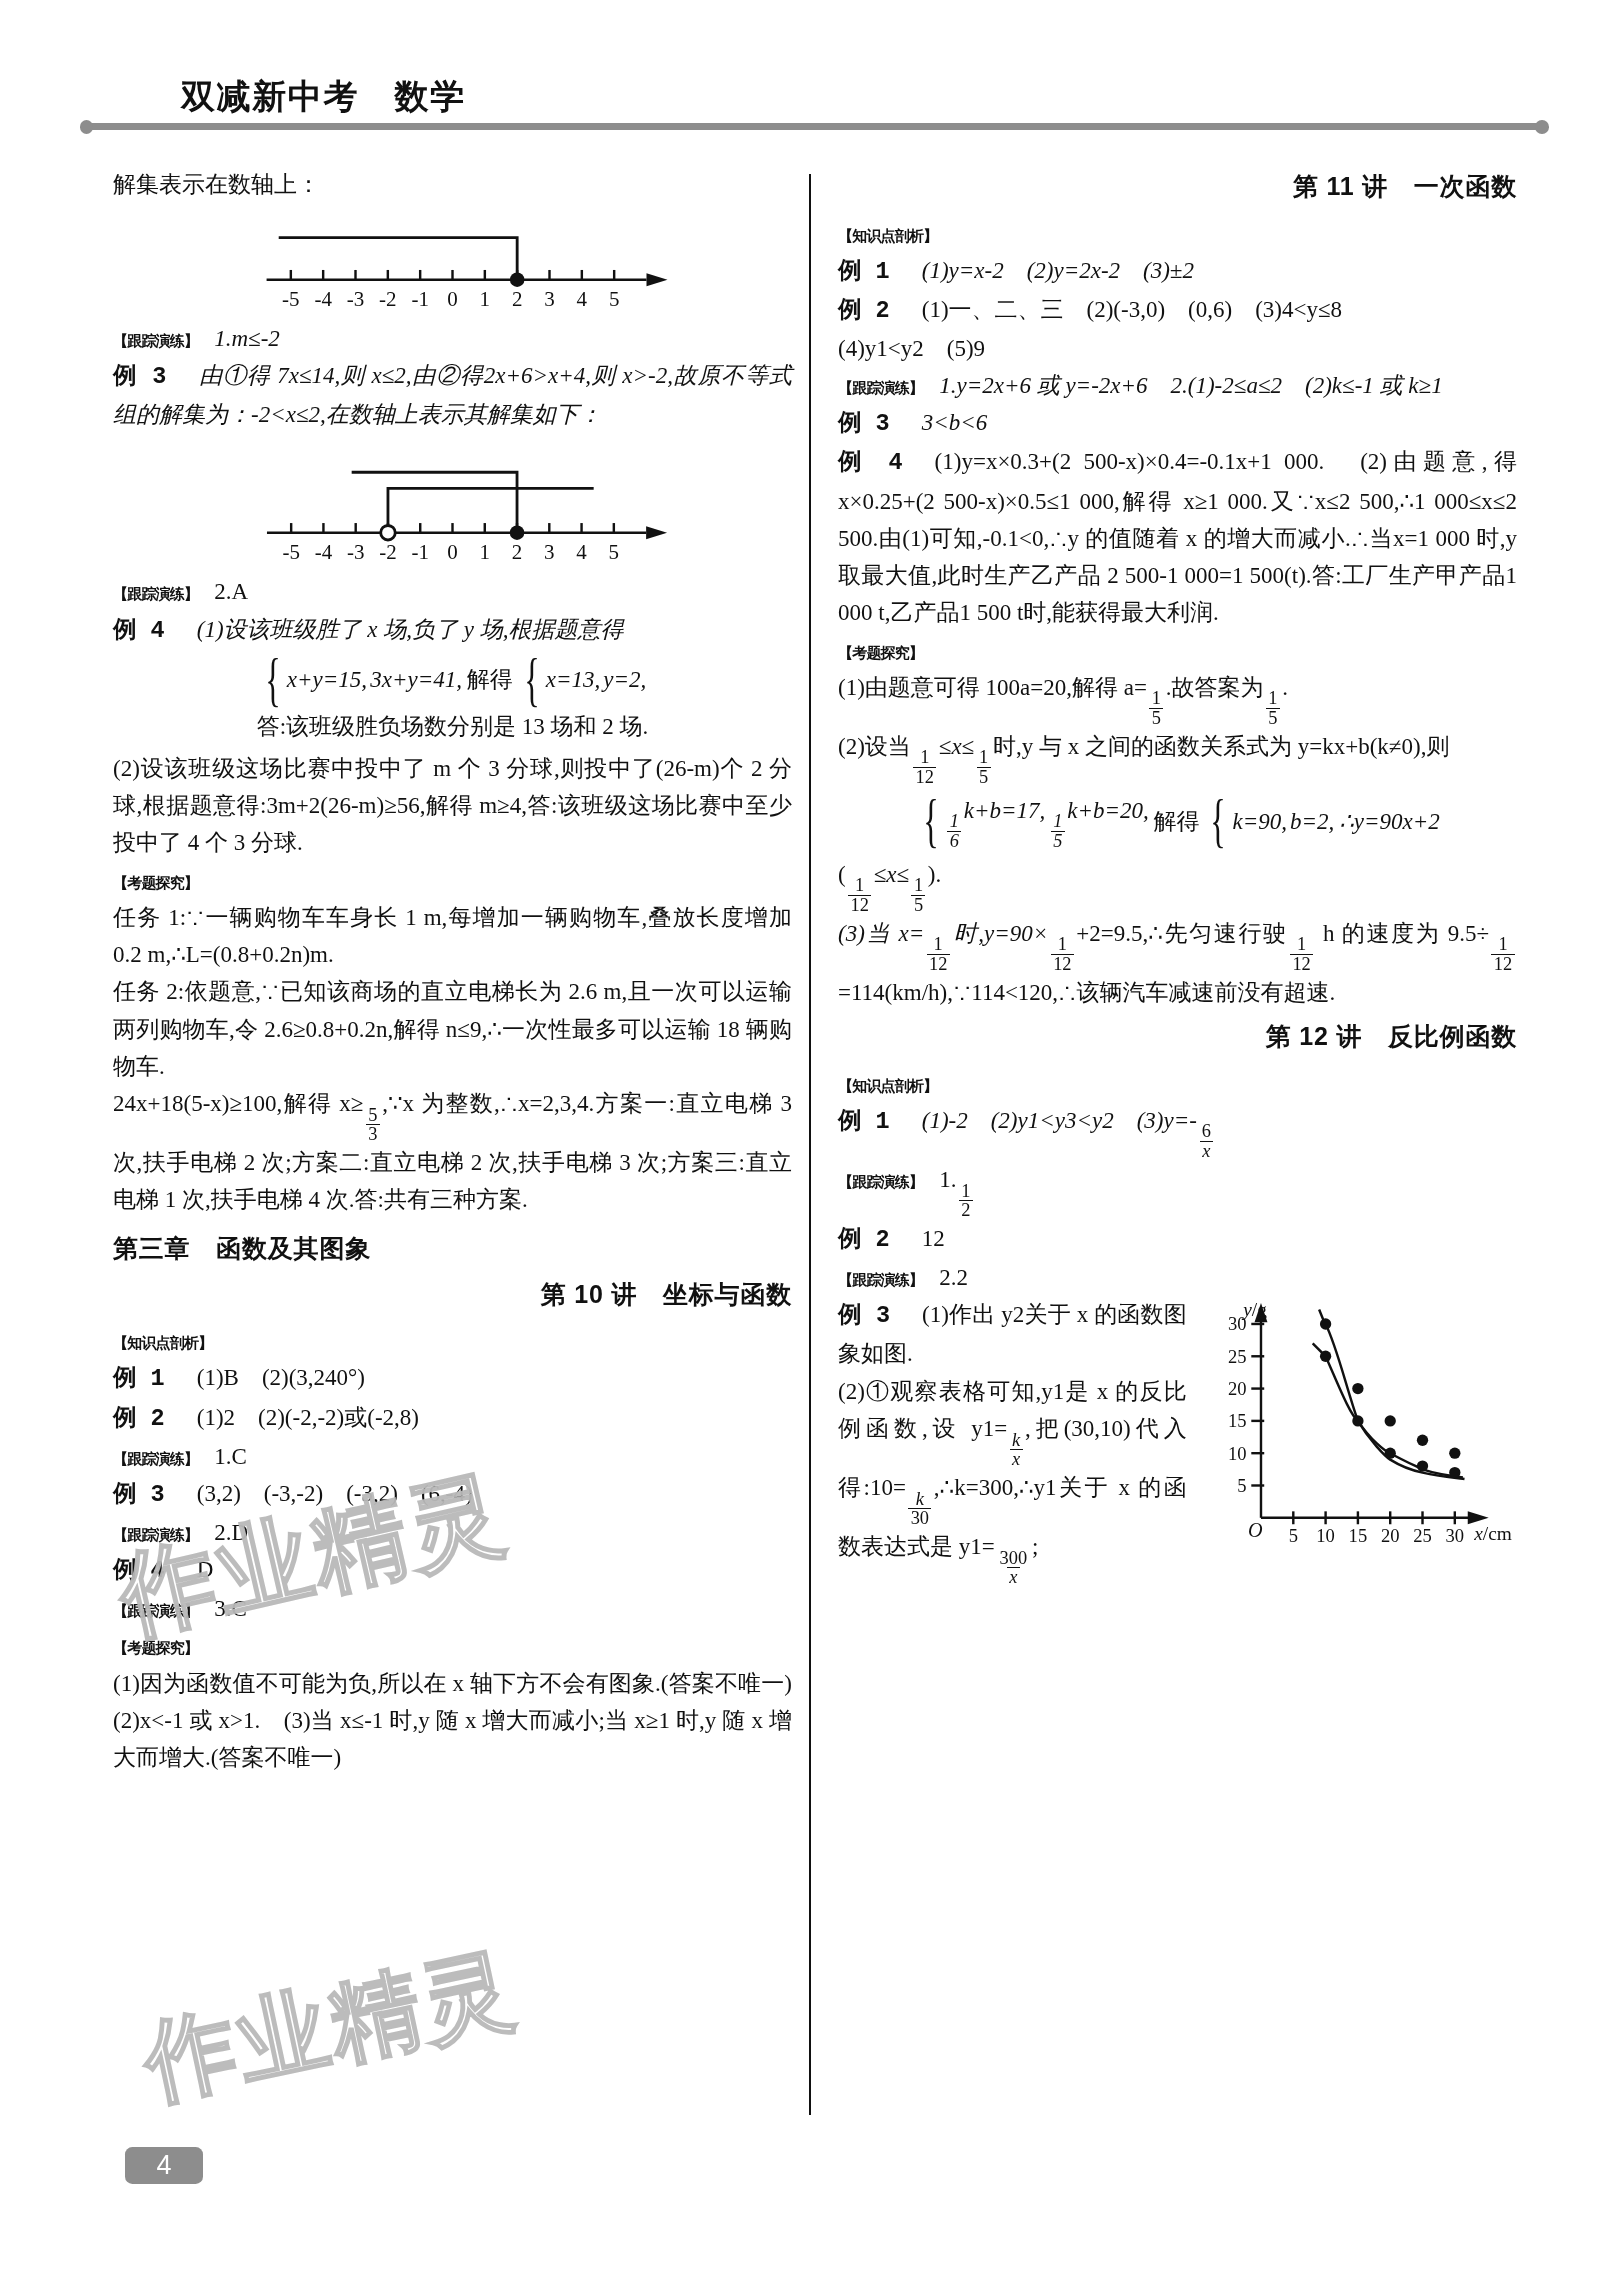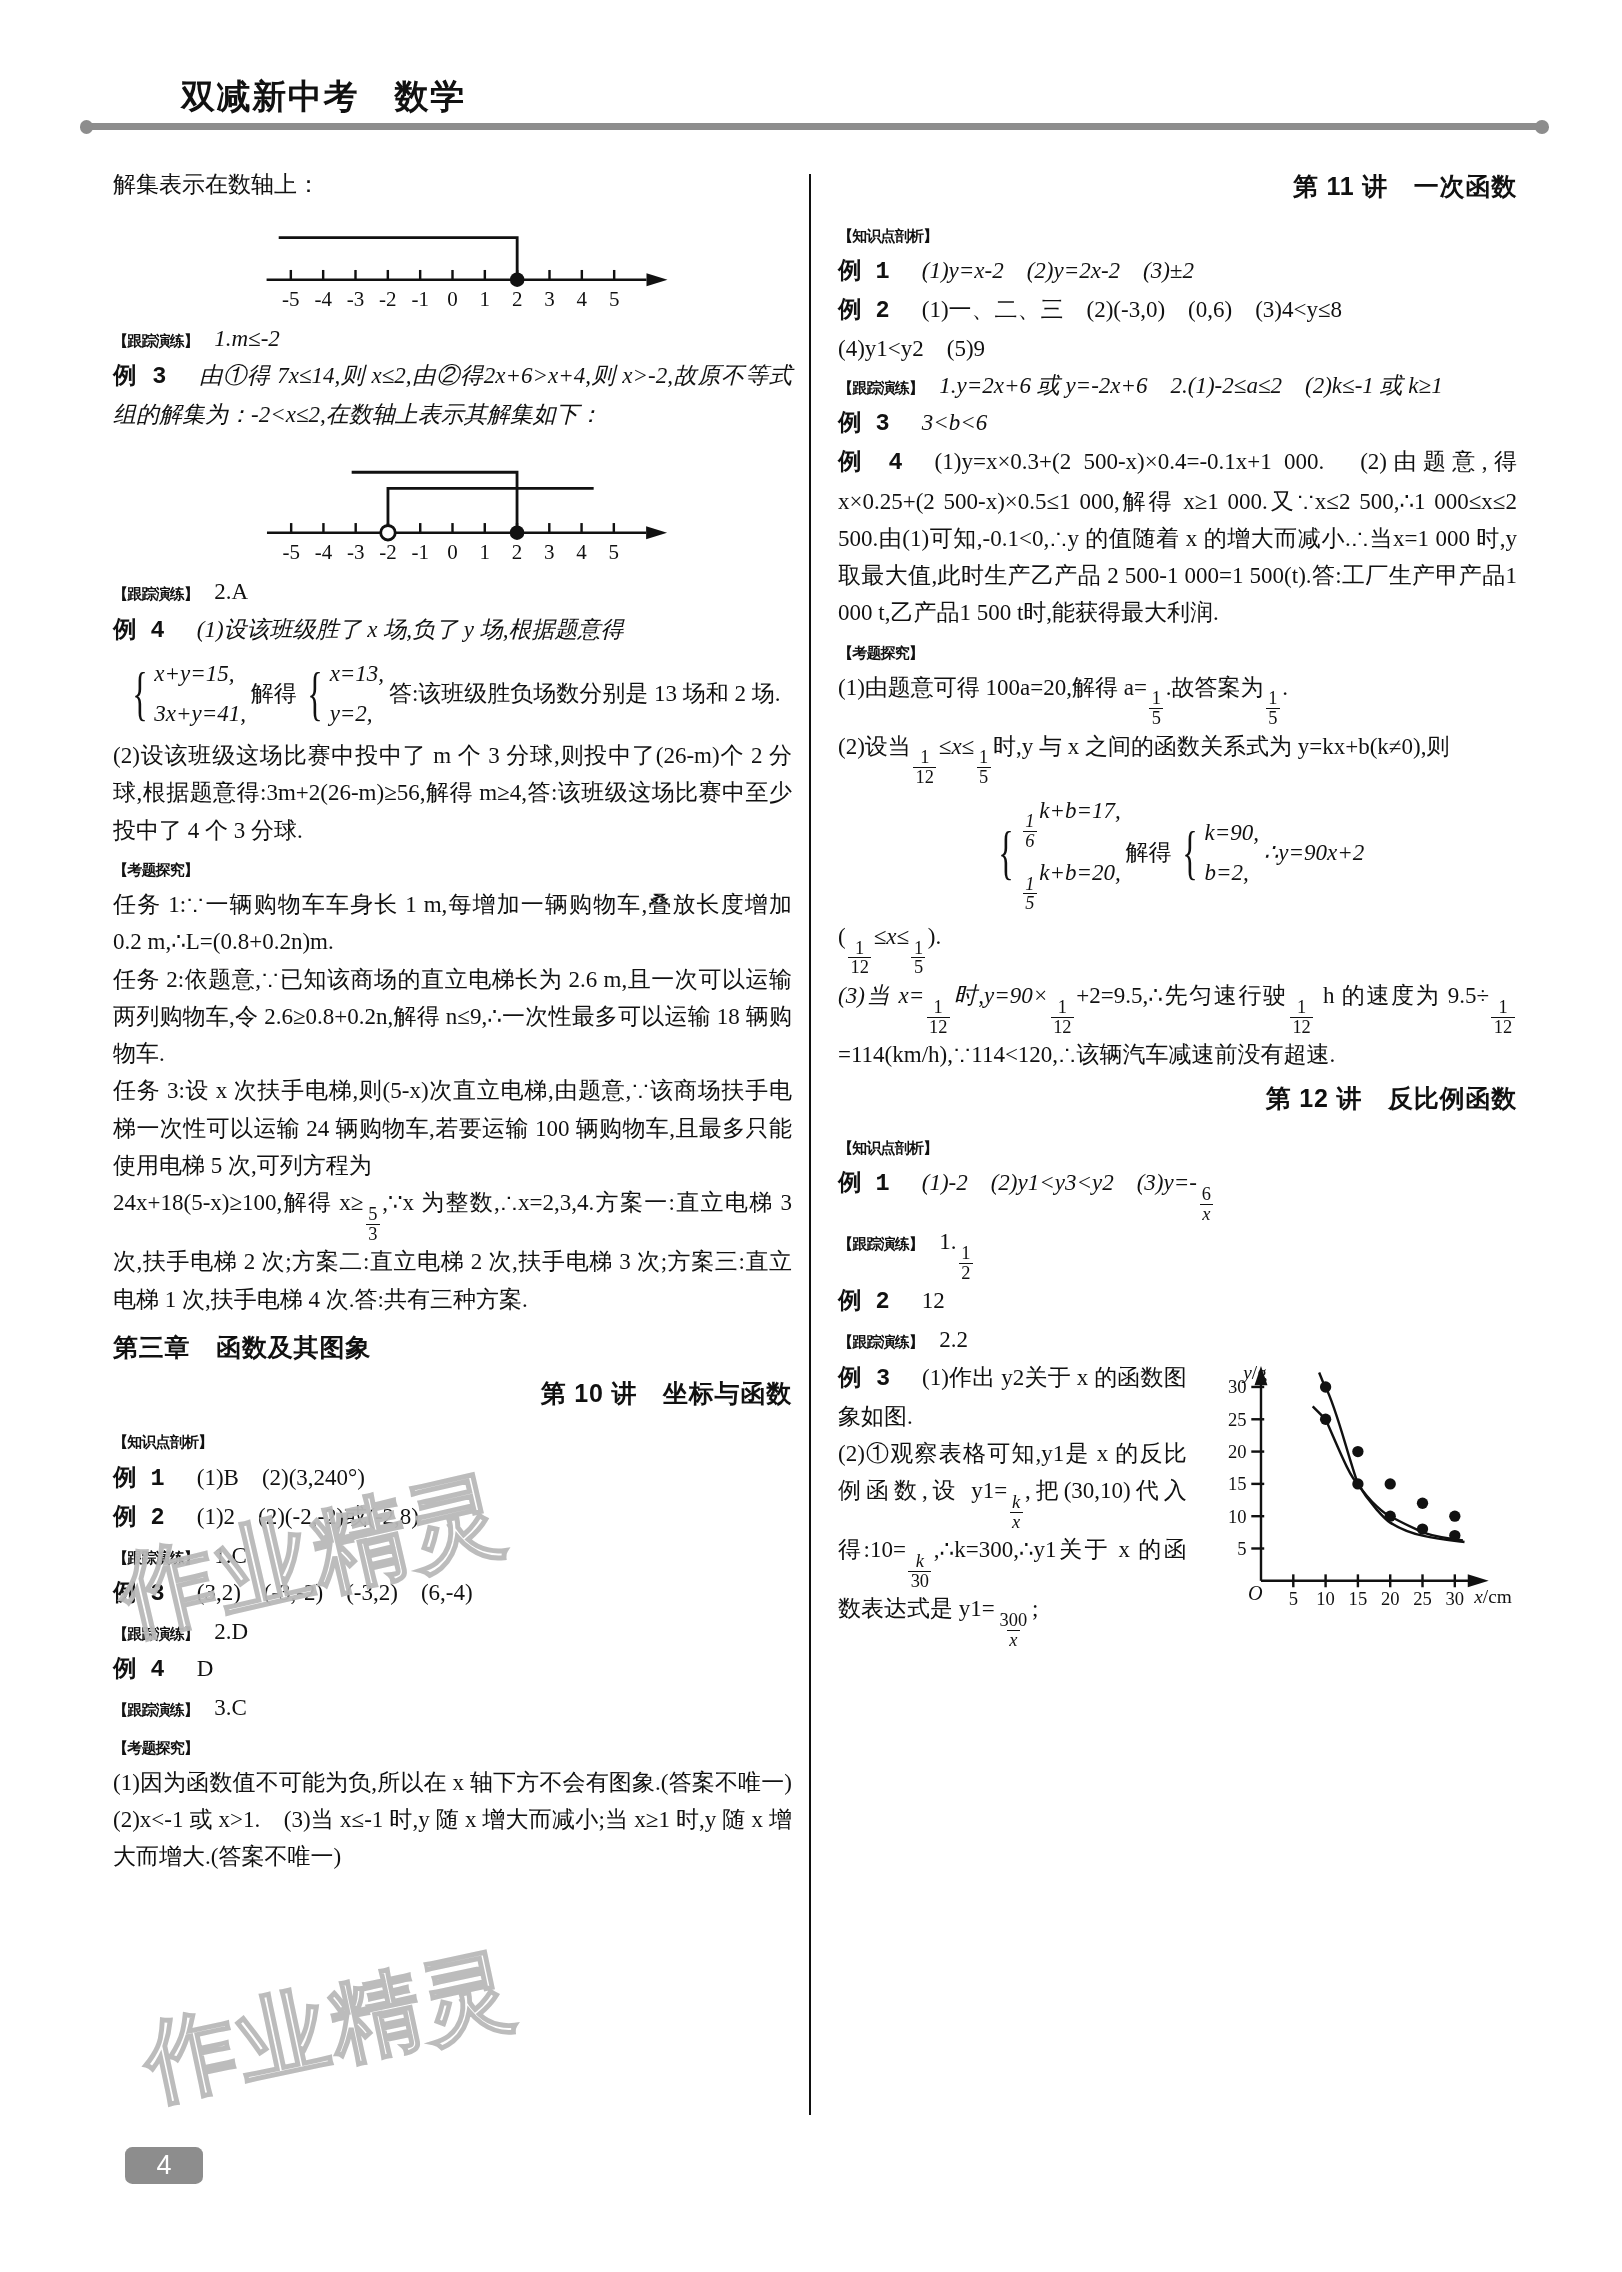--- a/index.html
+++ b/index.html
@@ -42,21 +42,21 @@
 
   
   .frac{display:inline-flex;flex-direction:column;align-items:center;vertical-align:-0.52em;
         margin:0 2.4px;line-height:1.02;font-size:0.80em;}
   .frac .num{padding:0 2.4px;}
   .frac .den{padding:0 2.4px;border-top:1.3px solid #111;}
 
   
   .sys{display:inline-flex;align-items:center;vertical-align:middle;margin:0 1.6px;}
   .sys .brace{font-size:2.55em;line-height:.85;font-weight:300;transform:scaleX(.55);display:inline-block;}
-  .sys .rows{display:inline-flex;flex-direction:column;justify-content:center;gap:3.2px;}
+  .sys .rows{display:inline-flex;flex-direction:row;justify-content:center;gap:3.2px;}
   .sys .rows>span{white-space:nowrap;}
   .sysblock{display:flex;align-items:center;justify-content:center;gap:3.2px;flex-wrap:wrap;margin:4.9px 0;}
 
   
   .numline{display:block;margin:11.3px auto 8px auto;}
 
   
   .wm{position:absolute;pointer-events:none;font-family:"Liberation Sans","DejaVu Sans",sans-serif;
       font-weight:bold;color:transparent;-webkit-text-stroke:2px #b9b9b9;
       letter-spacing:3.2px;white-space:nowrap;opacity:.95;}
@@ -183,21 +183,20 @@
     </span>
     <span>答:该班级胜负场数分别是 13 场和 2 场.</span>
   </div>
 
   <p>(2)设该班级这场比赛中投中了 m 个 3 分球,则投中了(26-m)个 2 分球,根据题意得:3m+2(26-m)≥56,解得 m≥4,答:该班级这场比赛中至少投中了 4 个 3 分球.</p>
 
   <p><span class="lbl">【考题探究】</span></p>
 
   <p>任务 1:∵一辆购物车车身长 1 m,每增加一辆购物车,叠放长度增加 0.2 m,∴L=(0.8+0.2n)m.</p>
   <p>任务 2:依题意,∵已知该商场的直立电梯长为 2.6 m,且一次可以运输两列购物车,令 2.6≥0.8+0.2n,解得 n≤9,∴一次性最多可以运输 18 辆购物车.</p>
-  <p>任务 3:设 x 次扶手电梯,则(5-x)次直立电梯,由题意,∵该商场扶手电梯一次性可以运输 24 辆购物车,若要运输 100 辆购物车,且最多只能使用电梯 5 次,可列方程为</p>
   <p>
     <span>24x+18(5-x)≥100,解得 x≥</span><span class="frac">
         <span class="num">5</span>
         <span class="den">3</span>
       </span><span>,∵x 为整数,∴x=2,3,4.方案一:直立电梯 3 次,扶手电梯 2 次;方案二:直立电梯 2 次,扶手电梯 3 次;方案三:直立电梯 1 次,扶手电梯 4 次.答:共有三种方案.</span>
   </p>
 
   <h2 class="chap">第三章　函数及其图象</h2>
   <h2 class="lect">第 10 讲　坐标与函数</h2>
 

